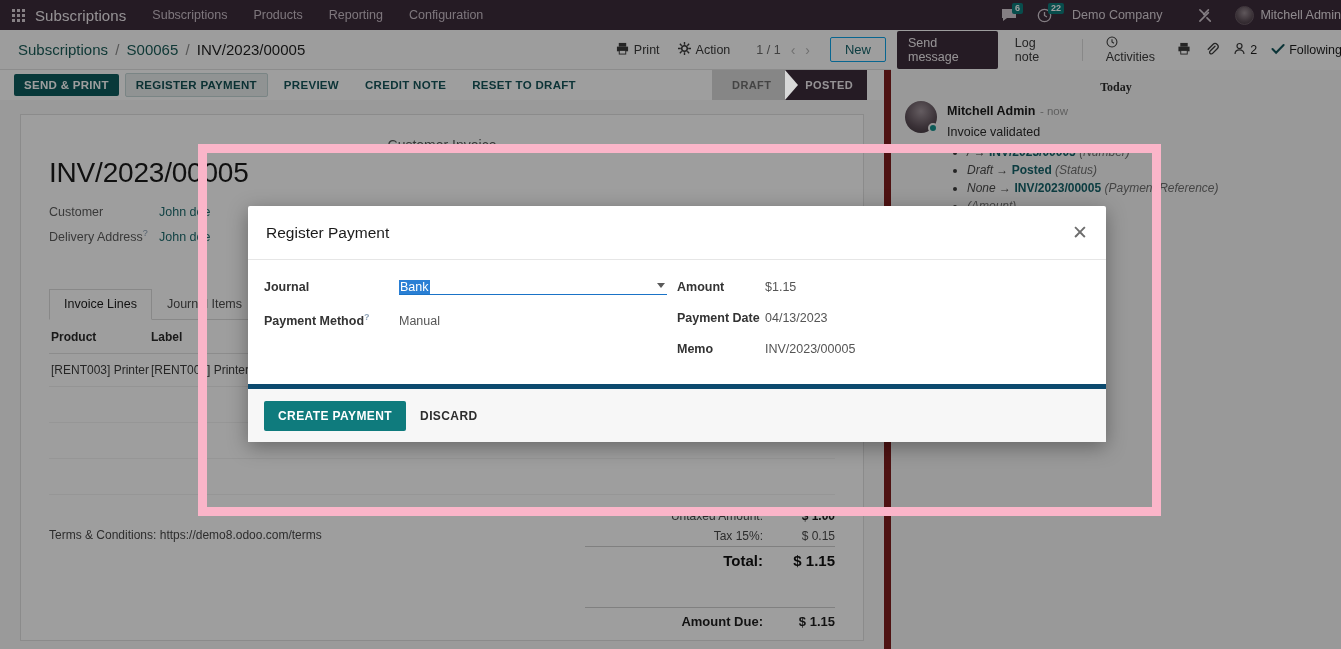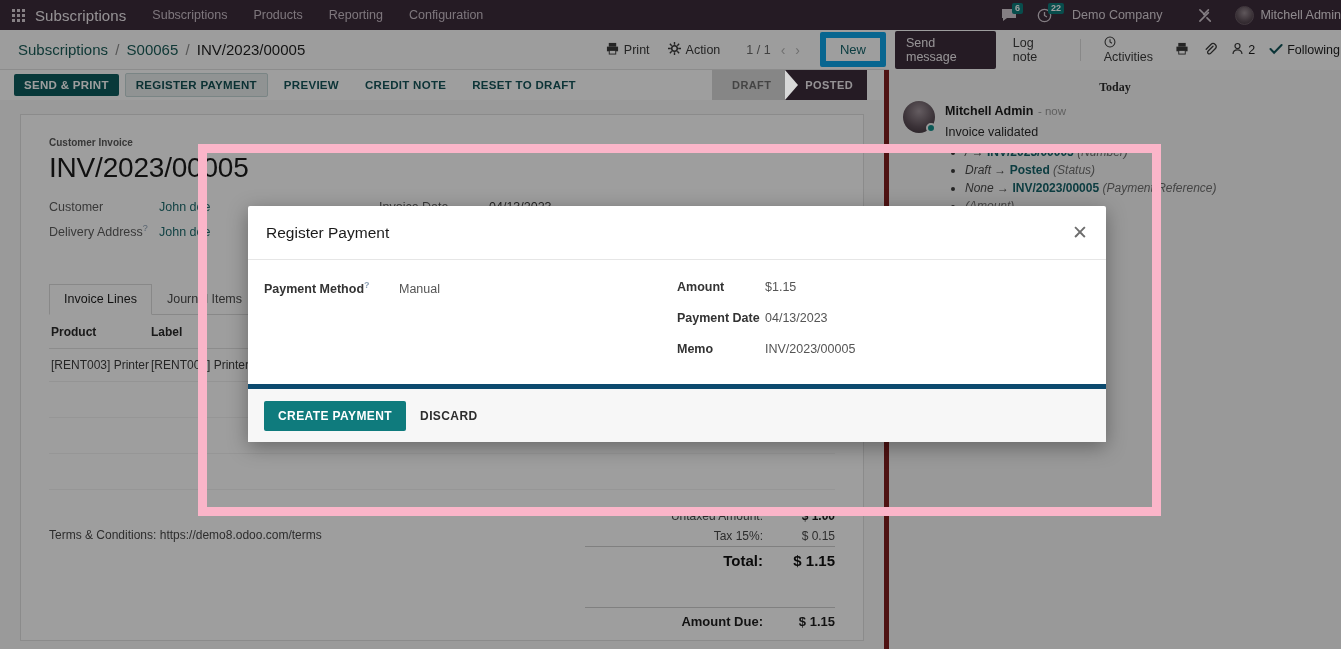--- a/index.html
+++ b/index.html
@@ -44,21 +44,21 @@
     display: flex; align-items: center;
   }
   .breadcrumb { margin-left: 18px; font-size: 15px; color: #1f1f1f; }
   .breadcrumb .crumb-link { color: #1a5c58; }
   .breadcrumb .sep { color: #8c8c8c; margin: 0 3px; }
   .cp-right { position: absolute; right: 455px; display: flex; align-items: center; }
   .cp-btn { font-size: 12.5px; color: #3a3a3a; margin-left: 18px; display: flex; align-items: center; gap: 5px; }
   .pager { font-size: 12.5px; color: #6b6b6b; margin-left: 26px; }
   .pager-arrow { color: #b4b4b4; font-size: 14px; margin-left: 10px; }
   .new-btn {
-    margin-left: 20px; border: 6px solid #0ea5e9; color: #15636a;
+    margin-left: 20px; border: 1px solid #0ea5e9; color: #15636a;
     background: #fff; font-size: 13px; padding: 4px 14px; border-radius: 2px;
   }
 
   
   .sheet-wrap {
     position: absolute; top: 70px; left: 0; width: 884px; height: 579px;
     background: #f9f9f9; overflow: hidden;
   }
   .statusbar {
     position: relative; height: 30px; background: #ffffff;
@@ -79,21 +79,21 @@
     content: ""; position: absolute; right: -13px; top: 0; width: 0; height: 0;
     border-top: 15px solid transparent; border-bottom: 15px solid transparent;
     border-left: 13px solid #d8d8d8; z-index: 2;
   }
 
   
   .sheet {
     margin: 14px 20px 0 20px; background: #ffffff; border: 1px solid #e0e0e0;
     height: 527px; padding: 22px 28px; position: relative;
   }
-  .rec-label { font-size: 10px; color: #5a5a5a; font-weight: bold; }
+  .rec-label { font-size: 14px; color: #5a5a5a; font-weight: normal; text-align: center; }
   .rec-title { font-size: 28px; color: #1b1b1b; margin: 4px 0 16px 0; letter-spacing: -.2px; }
   .f-row { display: flex; align-items: baseline; margin-bottom: 9px; font-size: 12.5px; }
   .f-label { width: 110px; color: #5d5d5d; }
   .f-val { color: #1e6b6e; }
   .f-val-dark { color: #3a3a3a; }
   .sup { color: #8da0b5; font-size: 9px; vertical-align: super; }
   .two-col { display: flex; }
   .col-l { width: 330px; } .col-r { width: 330px; }
 
   .notebook { margin-top: 36px; border-bottom: 1px solid #dcdcdc; display: flex; }
@@ -117,21 +117,21 @@
   .t-due .t-row { font-weight: bold; color: #1d1d1d; border-top: 1px solid #cfcfcf; padding-top: 6px; }
 
   .vscroll { position: absolute; right: 0; top: 70px; width: 10px; height: 579px; background: #f0f0f0; }
   .vscroll .thumb { position: absolute; top: 14px; left: 1px; width: 8px; height: 300px;
     background: #c6c6c6; border-radius: 4px; }
   .vscroll .arw { position: absolute; left: 1px; font-size: 8px; color: #8a8a8a; }
 
   
   .chatter {
     position: absolute; top: 70px; left: 884px; width: 457px; height: 579px;
-    background: #f7f7f7; border-left: 5px solid #7f1d1d;
+    background: #f7f7f7; border-left: 7px solid #7f1d1d;
   }
   .chatter-top {
     position: absolute; top: -40px; left: 0; width: 457px; height: 40px;
     display: flex; align-items: center; background: #fdfdfd;
   }
   .ct-btn { font-size: 12.5px; padding: 5px 11px; color: #3b3b3b; margin-left: 6px; border-radius: 2px; }
   .ct-active { background: #3c2c3b; color: #f2eef1; }
   .ct-divider { width: 1px; height: 22px; background: #dcdcdc; margin: 0 6px 0 10px; }
   .ct-icons { display: flex; align-items: center; margin-left: auto; padding-right: 6px; gap: 14px;
     font-size: 12.5px; color: #3a3a3a; }
@@ -456,20 +456,27 @@
 
   <div class="modal">
     <div class="modal-header">
       <div class="modal-title">Register Payment</div>
       <div class="modal-x">✕</div>
     </div>
 
     <div class="modal-body">
       <div class="m-col">
         <div class="m-row">
+          <span class="m-label">Journal</span>
+          <span class="journal-input">
+            <span class="journal-sel">Bank</span>
+            <span class="caret-dn"></span>
+          </span>
+        </div>
+        <div class="m-row">
           <span class="m-label">
             <span>Payment Method</span><span class="sup">?</span>
           </span>
           <span class="m-val">Manual</span>
         </div>
       </div>
 
       <div class="m-col">
         <div class="m-row">
           <span class="m-label" style="width:88px">Amount</span>

